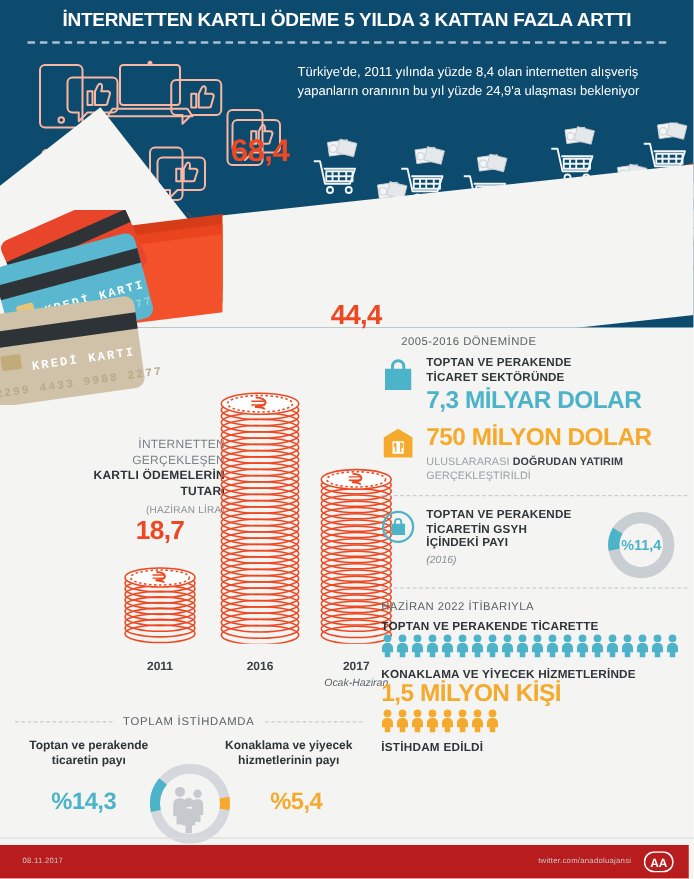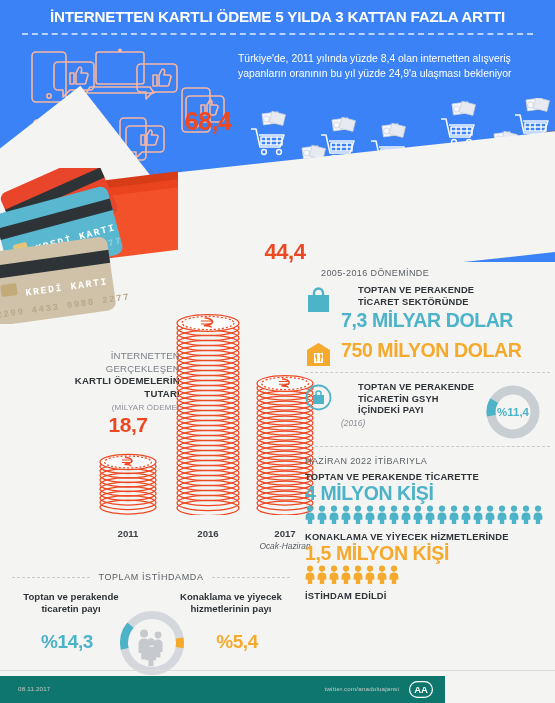--- a/index.html
+++ b/index.html
@@ -6,21 +6,21 @@
   body{
     width:555px;height:703px;
     font-family:"Liberation Sans", sans-serif;
     background:#ffffff;
     overflow:hidden;
     position:relative;
   }
   .page{position:relative;width:555px;height:703px;background:#f4f4f2;overflow:hidden;}
 
   
-  .hero{position:absolute;left:0;top:0;width:555px;height:262px;background:#3b82f6;overflow:hidden;}
+  .hero{position:absolute;left:0;top:0;width:555px;height:262px;background:#0c4a6e;overflow:hidden;}
   .hero-title{
     position:absolute;left:0;top:8px;width:555px;text-align:center;
     color:#ffffff;font-weight:bold;font-size:15.2px;letter-spacing:-0.2px;
   }
   .hero-dash{
     position:absolute;left:22px;top:33px;width:511px;height:0;
     border-top:2px dashed rgba(255,255,255,.65);
   }
   .hero-intro{
     position:absolute;left:238px;top:52px;width:276px;
@@ -69,21 +69,21 @@
   .yr-sub{
     position:absolute;bottom:-4px;width:100%;text-align:center;
     color:#5b6066;font-size:8.4px;font-style:italic;
   }
 
   
   .rcol{position:absolute;left:305px;top:262px;width:245px;}
   .rc-kicker{color:#5b6066;font-size:9px;letter-spacing:.4px;margin:6px 0 7px 16px;}
   .rc-row{position:relative;padding-left:36px;margin-bottom:4px;}
   .rc-ico{position:absolute;left:0;top:2px;width:27px;height:27px;}
-  .rc-head{font-size:9.3px;font-weight:bold;color:#2f3439;line-height:11.6px;letter-spacing:.15px;margin-left:17px;}
+  .rc-head{font-size:9.3px;font-weight:bold;color:#2f3439;line-height:11.6px;letter-spacing:.15px;}
   .rc-big{font-size:19.5px;font-weight:bold;letter-spacing:-0.4px;line-height:23px;margin-top:1px;}
   .teal{color:#4cb3c9;}
   .amber{color:#f5aa2d;}
   .rc-sub{font-size:8.6px;color:#9aa0a6;line-height:11px;margin-top:2px;letter-spacing:.1px;}
   .rc-sub b{color:#3b4046;}
   .hr-dash{border-top:1px dashed #c8ccd0;margin:10px 0 9px 0;height:0;}
 
   .gsyh{position:relative;min-height:60px;}
   .donut-s{position:absolute;right:0;top:0;width:74px;height:60px;}
 
@@ -104,21 +104,21 @@
   .bp-body{position:relative;margin-top:9px;height:86px;}
   .bp-lab{position:absolute;top:0;width:118px;text-align:center;font-size:9.6px;font-weight:bold;color:#2f3439;line-height:12.4px;}
   .bp-lab.left{left:0;}
   .bp-lab.right{right:0;}
   .bp-pct{position:absolute;top:40px;width:118px;text-align:center;font-size:19px;font-weight:bold;letter-spacing:-0.4px;}
   .bp-pct.left{left:-4px;}
   .bp-pct.right{right:-6px;}
   .bp-donut{position:absolute;left:94px;top:16px;width:92px;height:72px;}
 
   
-  .footer{position:absolute;left:0;top:676px;width:445px;height:27px;background:#0f766e;}
+  .footer{position:absolute;left:0;top:676px;width:551px;height:27px;background:#b91c1c;}
   .f-date{position:absolute;left:18px;top:9px;color:#c9c9c9;font-size:6.2px;letter-spacing:.2px;}
   .f-tw{position:absolute;right:46px;top:9px;color:#c9c9c9;font-size:6.2px;letter-spacing:.2px;}
   .f-logo{position:absolute;right:12px;top:5px;width:24px;height:17px;}
   .dividerline{position:absolute;left:0;top:670px;width:555px;height:1px;background:#dcdcda;}
 </style>
 </head>
 <body>
 
 <div class="page">
 
@@ -252,21 +252,21 @@
       </g>
     </svg>
   </div>
 
   <div class="chart">
 
     <div class="chart-label">
       <span class="l1">İNTERNETTEN</span><br>
       <span class="l2">GERÇEKLEŞEN</span><br>
       <span class="l3">KARTLI ÖDEMELERİN TUTARI</span>
-      <span class="l4">(MİLYAR ÖDEME)</span>
+      <span class="l4">(HAZİRAN LİRA)</span>
     </div>
 
     <div class="stack" style="left:92px;width:72px;height:100px;">
       <div class="val" style="top:-2px;font-size:21px;">18,7</div>
       <svg class="coins" viewBox="0 0 72 66" height="66">
         <g fill="none" stroke="#ee4823" stroke-width="1.25">
           <g>
             <ellipse cx="36" cy="58" rx="28" ry="7"></ellipse>
               <ellipse cx="36" cy="53.5" rx="28" ry="7"></ellipse>
             <ellipse cx="36" cy="49" rx="28" ry="7"></ellipse>
@@ -398,20 +398,23 @@
       <div class="rc-big teal">7,3 MİLYAR DOLAR</div>
     </div>
 
     <div class="rc-row" style="margin-top:7px;">
       <svg class="rc-ico" viewBox="0 0 27 27">
         <path d="M13.5 2L25 9v16H2V9z" fill="#f5aa2d"></path>
         <rect x="9" y="12" width="9" height="10" fill="#ffffff"></rect>
         <path d="M11.6 13.6v7M11.6 13.6c-.8 0-1.3.6-1.3 1.5s.5 1.5 1.3 1.5M15.6 13.6v7M15.6 17.1c1 0 1.4-.8 1.4-1.8s-.5-1.7-1.4-1.7z" stroke="#f5aa2d" stroke-width="1.1" fill="none"></path>
       </svg>
       <div class="rc-big amber">750 MİLYON DOLAR</div>
+      <div class="rc-sub">
+        <span>ULUSLARARASI </span><b>DOĞRUDAN YATIRIM </b><span>GERÇEKLEŞTİRİLDİ</span>
+      </div>
     </div>
 
     <div class="hr-dash"></div>
 
     <div class="gsyh">
       <div class="rc-row" style="margin-bottom:0;">
         <svg class="rc-ico" viewBox="0 0 27 27">
           <circle cx="13.5" cy="13.5" r="12" fill="none" stroke="#4cb3c9" stroke-width="1.8"></circle>
           <path d="M8 11h11v9H8z" fill="#4cb3c9"></path>
           <path d="M11 11.5V9.6a2.5 2.5 0 015 0v1.9" fill="none" stroke="#4cb3c9" stroke-width="1.5"></path>
@@ -429,21 +432,20 @@
         <text x="37" y="34" text-anchor="middle" font-family="'Liberation Sans',sans-serif" font-size="11.5" font-weight="bold" fill="#4cb3c9">%11,4</text>
       </svg>
     </div>
 
     <div class="hr-dash" style="margin-top:4px;"></div>
 
     <div>
       <div class="emp-kicker">HAZİRAN 2022 İTİBARIYLA</div>
 
       <div class="emp-head">TOPTAN VE PERAKENDE TİCARETTE</div>
-      <div class="emp-big teal">4 MİLYON KİŞİ</div>
       <div class="ppl">
         <svg width="238" height="19" viewBox="0 0 238 19">
           <defs>
             <g id="pp">
               <circle cx="5" cy="3.6" r="3.1"></circle>
               <path d="M5 7.4c-3 0-4.4 1.6-4.4 4.1v3.2h2.2V19h4.4v-4.3h2.2v-3.2C9.4 9 8 7.4 5 7.4z"></path>
             </g>
           </defs>
           <g fill="#4cb3c9">
             <use href="#pp" x="0"></use>

